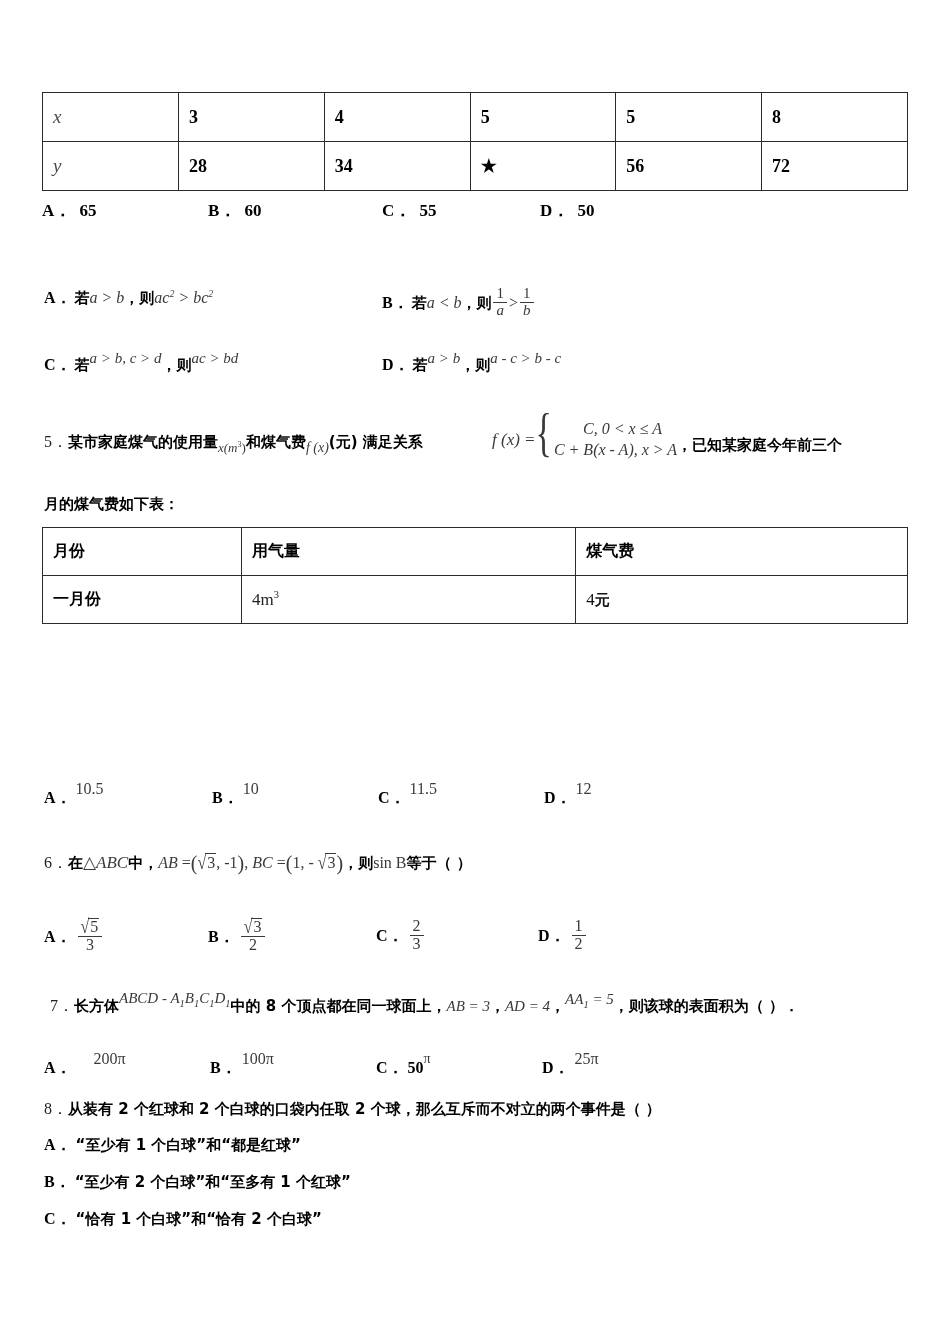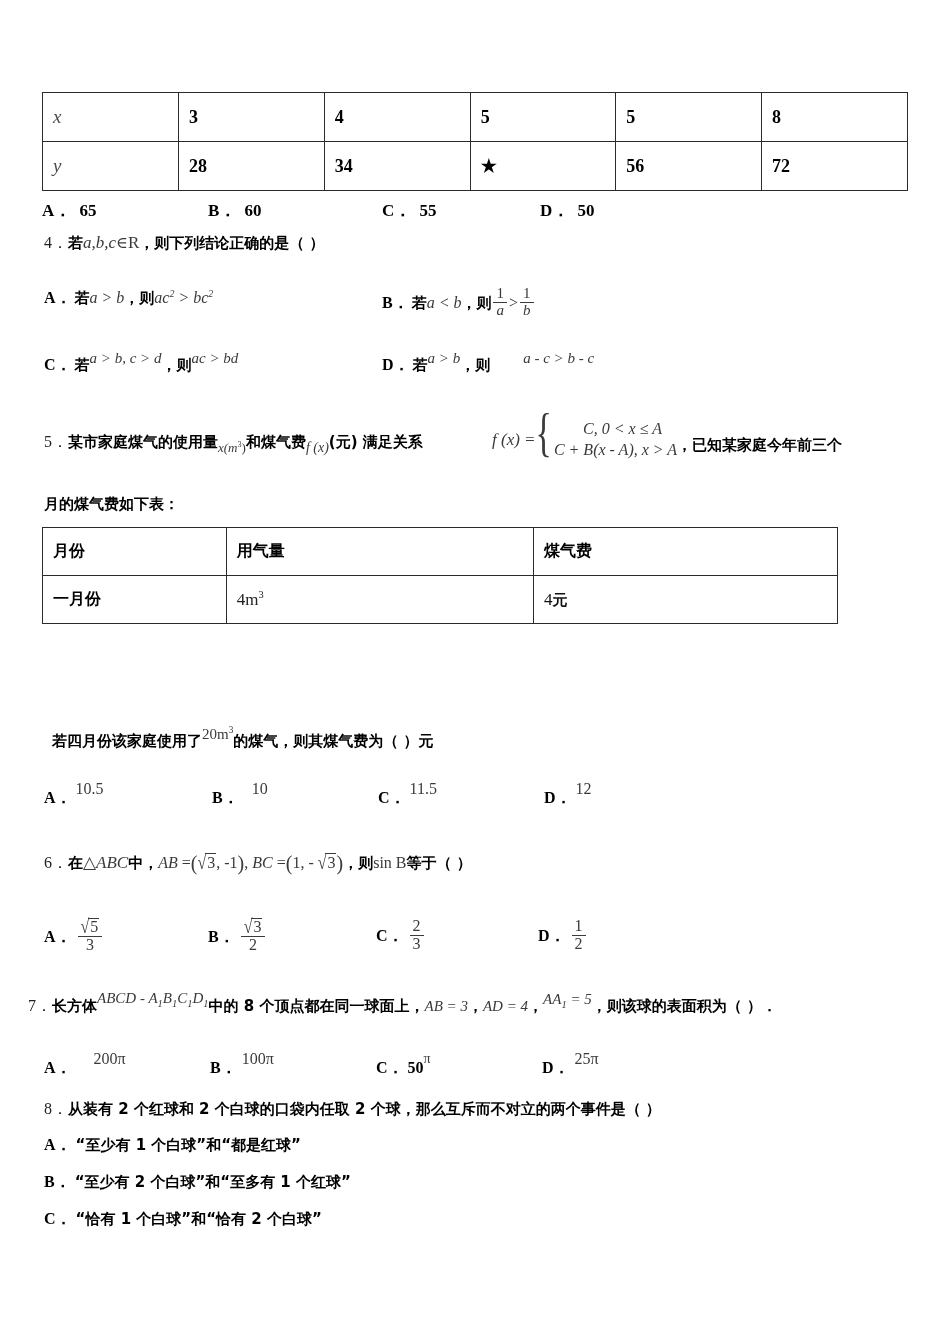--- a/index.html
+++ b/index.html
@@ -65,21 +65,21 @@
   }
   
   #table-xy { left: 42px; top: 92px; width: 866px; }
   #table-xy td { height: 48px; }
   #table-xy td.lab { width: 136px; }
   #table-xy td.val { width: 146px; font-family:"Liberation Serif","DejaVu Serif",serif; font-weight:700; font-size:18px; color:#000; }
   #table-xy td.lab .mi { font-size: 19px; color:#4a4a4a; }
   .star { font-size: 20px; line-height: 1; color:#000; }
 
   
-  #table-gas { left: 42px; top: 527px; width: 796px; }
+  #table-gas { left: 42px; top: 527px; width: 866px; }
   #table-gas td { height: 47px; }
   #table-gas td.c1 { width: 192px; }
   #table-gas td.c2 { width: 338px; }
   #table-gas td.c3 { width: 336px; }
   #table-gas .hd { font-family:"DejaVu Sans","Liberation Sans",sans-serif; font-weight:700; font-size:16px; color:#000; }
   #table-gas .mon { font-family:"DejaVu Sans","Liberation Sans",sans-serif; font-weight:700; font-size:16px; color:#000; }
   #table-gas .gas { font-family:"Liberation Serif","DejaVu Serif",serif; font-size:17px; color:#555; }
   #table-gas .gas.dark { color:#222; }
   #table-gas .fee { font-family:"Liberation Serif","DejaVu Serif",serif; font-size:17px; color:#111; }
   #table-gas .fee .yuan { font-family:"DejaVu Sans","Liberation Sans",sans-serif; font-weight:700; font-size:15px; }
@@ -134,38 +134,35 @@
   </div>
   <div class="abs" style="left:382px; top:199px; font-size:17px;">
     <span class="opt-letter">C．</span>
     <span style="font-weight:700; margin-left:4px;">55</span>
   </div>
   <div class="abs" style="left:540px; top:199px; font-size:17px;">
     <span class="opt-letter">D．</span>
     <span style="font-weight:700; margin-left:4px;">50</span>
   </div>
 
-  <div class="abs" style="left:44px; top:233px; font-size:16px;">
-    <span class="qnum">4．</span><span class="cjk" style="font-size:15px;">若</span><span class="math" style="font-style:italic; font-size:17px;">a,b,c</span><span class="math" style="font-size:16px;">∈</span><span class="math" style="font-size:17px;">R</span><span class="cjk" style="font-size:15px;">，则下列结论正确的是（   ）</span>
-  </div>
 
   <div class="abs" style="left:44px; top:288px; font-size:16px;">
     <span class="opt-letter">A．</span><span class="cjk" style="font-size:15px; margin-left:3px;">若</span><span class="math" style="font-style:italic; font-size:16px;">a &gt; b</span><span class="cjk" style="font-size:15px;">，则</span><span class="math" style="font-style:italic; font-size:16px;"><span>ac</span><span class="sup">2</span><span> &gt; </span><span>bc</span><span class="sup">2</span></span>
   </div>
 
   <div class="abs" style="left:382px; top:288px; font-size:16px;">
     <span class="opt-letter">B．</span><span class="cjk" style="font-size:15px; margin-left:3px;">若</span><span class="math" style="font-style:italic; font-size:16px;">a &lt; b</span><span class="cjk" style="font-size:15px;">，则</span><span class="frac math" style="font-size:15px;"><span class="num">1</span><span class="den" style="font-style:italic;">a</span></span><span class="math" style="font-size:16px;">&gt;</span><span class="frac math" style="font-size:15px;"><span class="num">1</span><span class="den" style="font-style:italic;">b</span></span>
   </div>
 
   <div class="abs" style="left:44px; top:355px; font-size:16px;">
     <span class="opt-letter">C．</span><span class="cjk" style="font-size:15px; margin-left:3px;">若</span><span class="math" style="font-style:italic; font-size:15px; position:relative; top:-7px;">a &gt; b, c &gt; d</span><span class="cjk" style="font-size:15px;">，则</span><span class="math" style="font-style:italic; font-size:15px; position:relative; top:-7px;">ac &gt; bd</span>
   </div>
 
   <div class="abs" style="left:382px; top:355px; font-size:16px;">
-    <span class="opt-letter">D．</span><span class="cjk" style="font-size:15px; margin-left:3px;">若</span><span class="math" style="font-style:italic; font-size:15px; position:relative; top:-7px;">a &gt; b</span><span class="cjk" style="font-size:15px;">，则</span><span class="math" style="font-style:italic; font-size:15px; position:relative; top:-7px;margin-left:33px;">a - c &gt; b - c</span>
+    <span class="opt-letter">D．</span><span class="cjk" style="font-size:15px; margin-left:3px;">若</span><span class="math" style="font-style:italic; font-size:15px; position:relative; top:-7px;">a &gt; b</span><span class="cjk" style="font-size:15px;">，则</span><span class="math" style="font-style:italic; font-size:15px; position:relative; top:-7px;">a - c &gt; b - c</span>
   </div>
 
   <div class="abs" style="left:44px; top:432px; font-size:16px;">
     <span class="qnum">5．</span><span class="cjk" style="font-size:15px;">某市家庭煤气的使用量</span><span class="math" style="font-size:13px; position:relative; top:5px;"><span style="font-style:italic;">x(m</span><span class="sup">3</span><span>)</span></span><span class="cjk" style="font-size:15px;">和煤气费</span><span class="math" style="font-style:italic; font-size:14px; position:relative; top:5px;">f (x)</span><span class="cjk" style="font-size:15px;">(元) 满足关系</span>
   </div>
 
   <div class="abs" style="left:492px; top:418px;text-align:center;">
     <span class="math" style="font-size:17px; font-style:italic; vertical-align:middle;">f (x) =</span><span class="cases"><span class="brace">{</span><span class="cases-inner"><span class="case-row math" style="padding-left:14px; font-style:italic;">C,      0 &lt; x ≤ A</span><span class="case-row math" style="font-style:italic;">C + B(x -  A),  x &gt; A</span></span></span><span class="cjk" style="font-size:15px; vertical-align:middle; position:relative; top:6px;">，已知某家庭今年前三个</span>
   </div>
 
@@ -181,29 +178,26 @@
       <td class="c3"><span class="hd">煤气费</span></td>
     </tr>
     <tr>
       <td class="c1"><span class="mon">一月份</span></td>
       <td class="c2"><span class="gas dark"><span>4m</span><span class="sup">3</span></span></td>
       <td class="c3"><span class="fee"><span>4</span><span class="yuan">元</span></span></td>
     </tr>
   </tbody>
     </table>
 
-  <div class="abs" style="left:52px; top:732px; font-size:16px;">
-    <span class="cjk" style="font-size:15px;">若四月份该家庭使用了</span><span class="math" style="font-size:15px; position:relative; top:-7px;"><span>20m</span><span class="sup">3</span></span><span class="cjk" style="font-size:15px;">的煤气，则其煤气费为（  ）元</span>
-  </div>
 
   <div class="abs" style="left:44px; top:788px; font-size:16px;">
     <span class="opt-letter">A．</span><span class="math" style="font-size:16px; position:relative; top:-9px; margin-left:4px;">10.5</span>
   </div>
   <div class="abs" style="left:212px; top:788px; font-size:16px;">
-    <span class="opt-letter">B．</span><span class="math" style="font-size:16px; position:relative; top:-9px; margin-left:13px;">10</span>
+    <span class="opt-letter">B．</span><span class="math" style="font-size:16px; position:relative; top:-9px; margin-left:4px;">10</span>
   </div>
   <div class="abs" style="left:378px; top:788px; font-size:16px;">
     <span class="opt-letter">C．</span><span class="math" style="font-size:16px; position:relative; top:-9px; margin-left:4px;">11.5</span>
   </div>
   <div class="abs" style="left:544px; top:788px; font-size:16px;">
     <span class="opt-letter">D．</span><span class="math" style="font-size:16px; position:relative; top:-9px; margin-left:4px;">12</span>
   </div>
 
   <div class="abs" style="left:44px; top:852px; font-size:16px;">
     <span class="qnum">6．</span><span class="cjk" style="font-size:15px;">在</span><span class="math" style="font-style:italic; font-size:17px;">△ABC</span><span class="cjk" style="font-size:15px;">中，</span><span class="math" style="font-size:16px;"><span style="font-style:italic;">AB</span> <span>=</span><span style="font-size:20px; vertical-align:-2px;">(</span><span class="sqrt"><span class="rad">√</span><span class="radicand">3</span></span><span>, </span><span>-1</span><span style="font-size:20px; vertical-align:-2px;">)</span><span>, </span><span style="font-style:italic;">BC</span> <span>=</span><span style="font-size:20px; vertical-align:-2px;">(</span><span>1</span><span>, - </span><span class="sqrt"><span class="rad">√</span><span class="radicand">3</span></span><span style="font-size:20px; vertical-align:-2px;">)</span></span><span class="cjk" style="font-size:15px;">，则</span><span class="math" style="font-size:16px;"><span>sin B</span></span><span class="cjk" style="font-size:15px;">等于（  ）</span>
@@ -215,21 +209,21 @@
   <div class="abs" style="left:208px; top:920px; font-size:16px;">
     <span class="opt-letter">B．</span><span class="frac math" style="font-size:16px; margin-left:6px;"><span class="num"><span class="sqrt"><span class="rad">√</span><span class="radicand">3</span></span></span><span class="den">2</span></span>
   </div>
   <div class="abs" style="left:376px; top:920px; font-size:16px;">
     <span class="opt-letter">C．</span><span class="frac math" style="font-size:16px; margin-left:6px;"><span class="num">2</span><span class="den">3</span></span>
   </div>
   <div class="abs" style="left:538px; top:920px; font-size:16px;">
     <span class="opt-letter">D．</span><span class="frac math" style="font-size:16px; margin-left:6px;"><span class="num">1</span><span class="den">2</span></span>
   </div>
 
-  <div class="abs" style="left:28px; top:996px; font-size:16px;">
+  <div class="abs" style="left:50px; top:996px; font-size:16px;">
     <span class="qnum">7．</span><span class="cjk" style="font-size:15px;">长方体</span><span class="math" style="font-style:italic; font-size:15px; position:relative; top:-8px;"><span>ABCD - A</span><span style="font-size:0.7em; vertical-align:sub;">1</span><span>B</span><span style="font-size:0.7em; vertical-align:sub;">1</span><span>C</span><span style="font-size:0.7em; vertical-align:sub;">1</span><span>D</span><span style="font-size:0.7em; vertical-align:sub;">1</span></span><span class="cjk" style="font-size:15px;">中的 8 个顶点都在同一球面上，</span><span class="math" style="font-style:italic; font-size:15px;">AB = 3</span><span class="cjk" style="font-size:15px;">，</span><span class="math" style="font-style:italic; font-size:15px;">AD = 4</span><span class="cjk" style="font-size:15px;">，</span><span class="math" style="font-style:italic; font-size:15px; position:relative; top:-7px;"><span>AA</span><span style="font-size:0.7em; vertical-align:sub;">1</span><span> = 5</span></span><span class="cjk" style="font-size:15px;">，则该球的表面积为（   ）．</span>
   </div>
 
   <div class="abs" style="left:44px; top:1058px; font-size:16px;">
     <span class="opt-letter">A．</span><span class="math" style="font-size:16px; position:relative; top:-9px; margin-left:22px;">200π</span>
   </div>
   <div class="abs" style="left:210px; top:1058px; font-size:16px;">
     <span class="opt-letter">B．</span><span class="math" style="font-size:16px; position:relative; top:-9px; margin-left:5px;">100π</span>
   </div>
   <div class="abs" style="left:376px; top:1058px; font-size:16px;">

